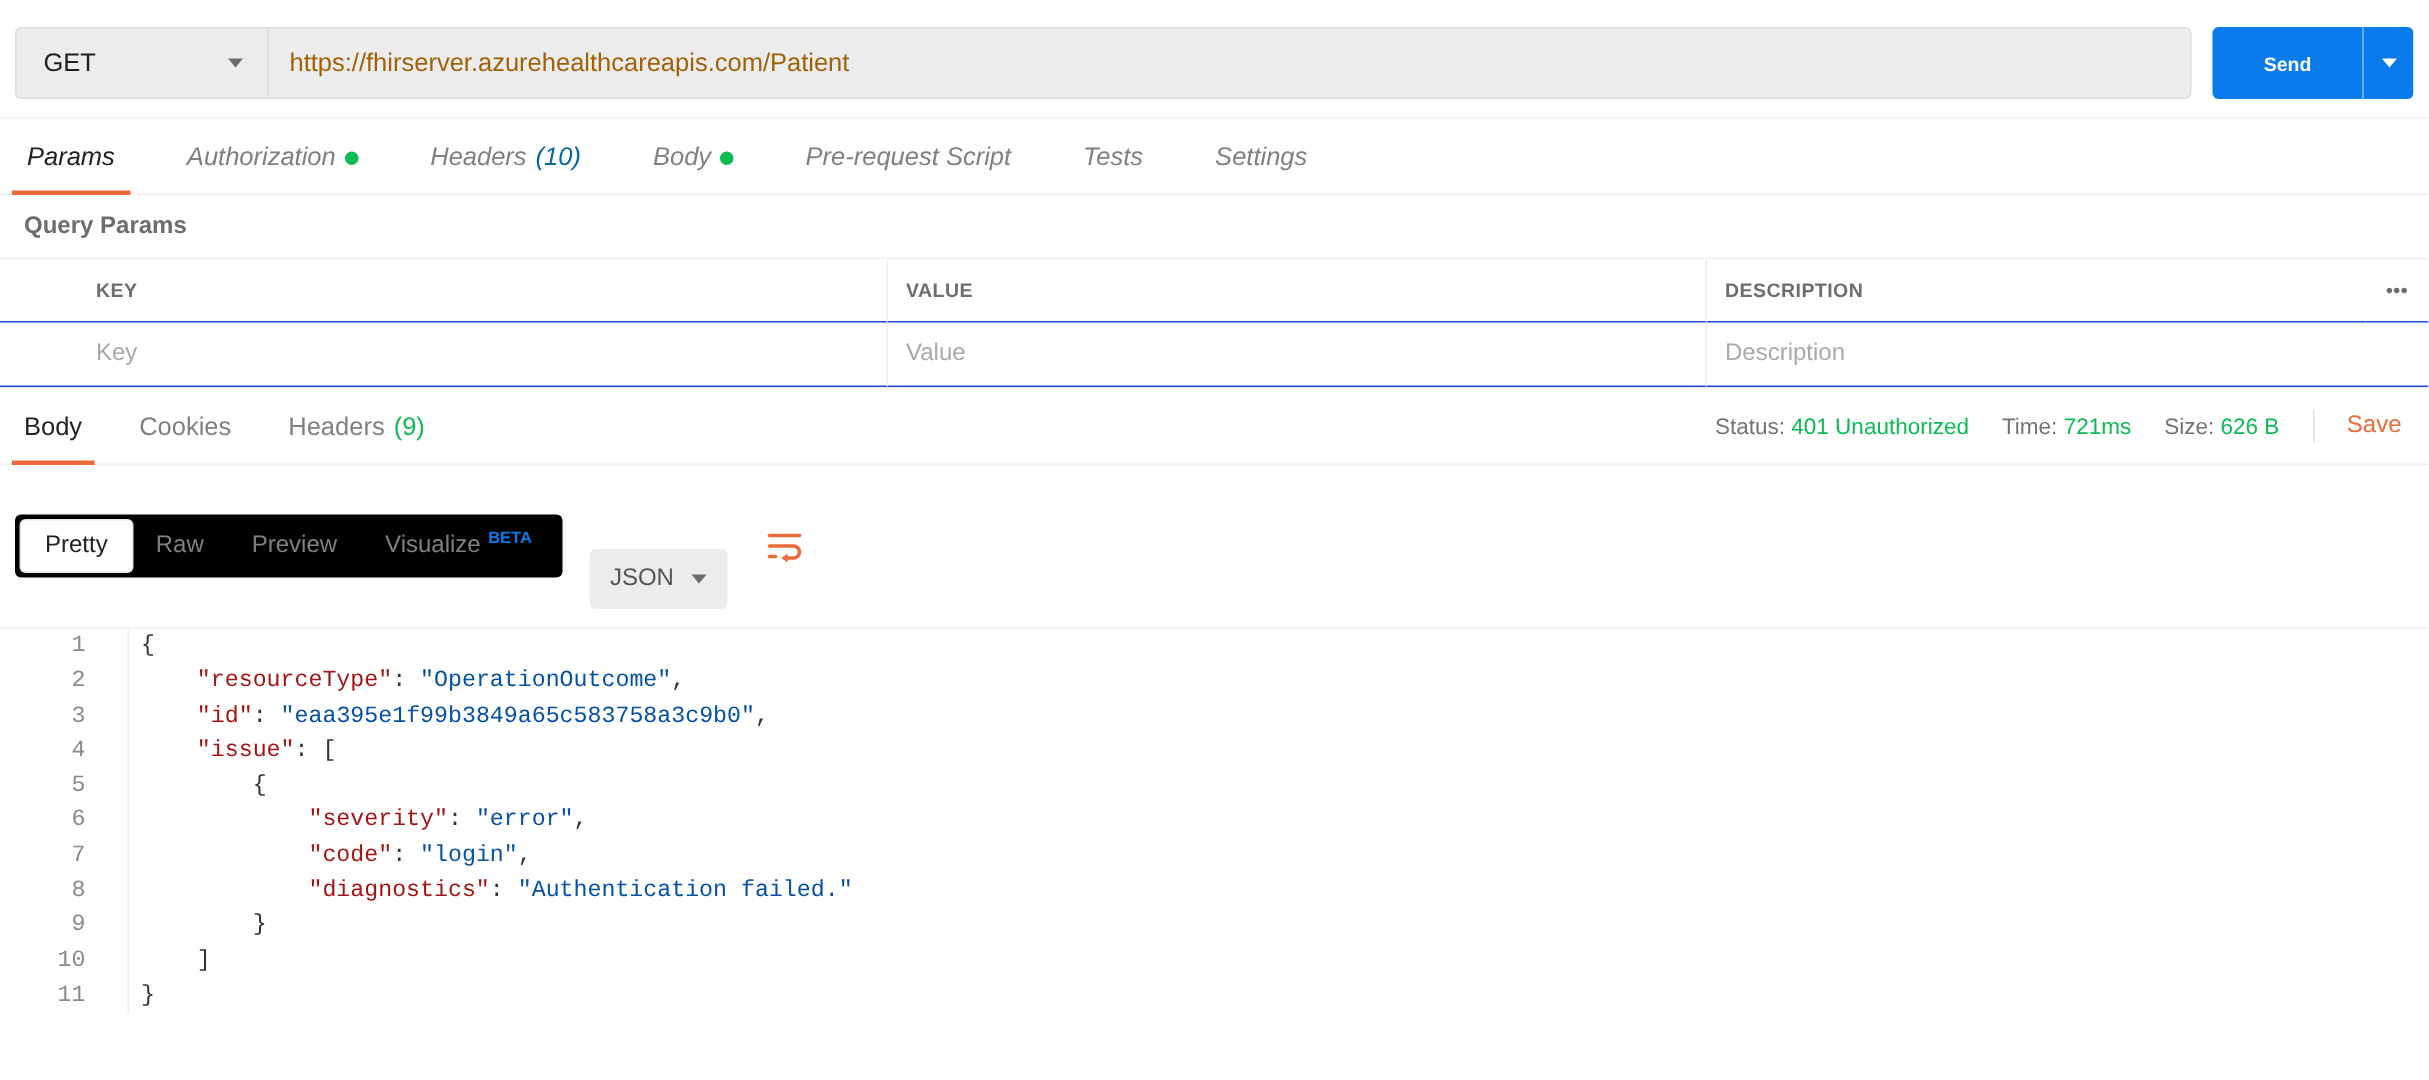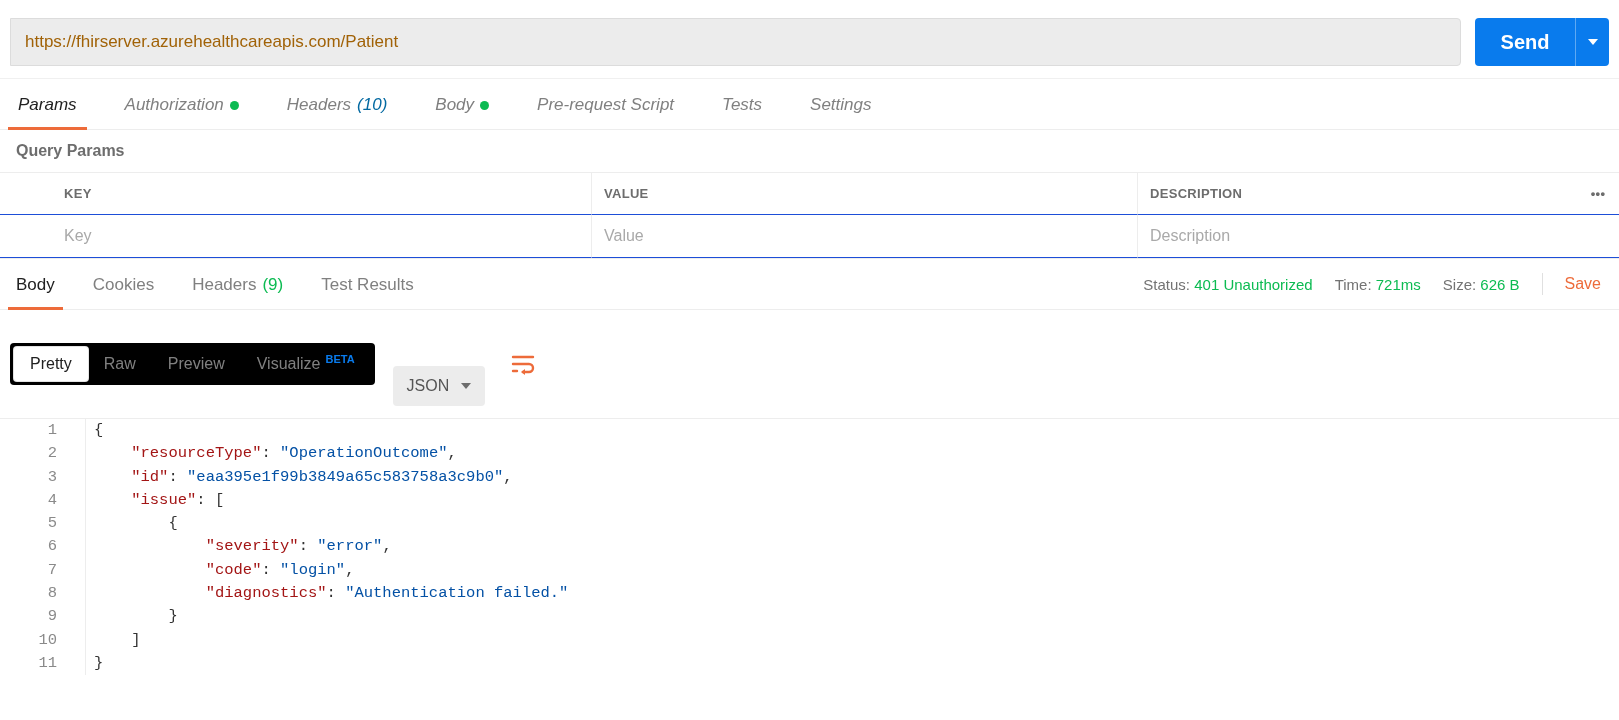--- a/index.html
+++ b/index.html
@@ -48,21 +48,21 @@
   .send-wrap {
     display: flex;
     margin-left: 14px;
     height: 48px;
   }
   .send-btn {
     background: #097BED;
     color: #fff;
     border: none;
     border-radius: 4px 0 0 4px;
-    font-size: 20px;
+    font-size: 13px;
     font-weight: 600;
     width: 100px;
     cursor: pointer;
   }
   .send-more {
     background: #097BED;
     border: none;
     border-left: 1px solid rgba(255,255,255,0.35);
     border-radius: 0 4px 4px 0;
     width: 34px;
@@ -245,20 +245,24 @@
     border-left: 5px solid transparent;
     border-right: 5px solid transparent;
     border-top: 6px solid #6d6d6d;
   }
   .tri-down.white { border-top-color: #fff; }
 </style>
 </head>
 <body>
 
 <div class="request-bar">
+  <div class="method-select">
+    <span>GET</span>
+    <span class="tri-down"></span>
+  </div>
   <input class="url-input" value="https://fhirserver.azurehealthcareapis.com/Patient" style="">
   <div class="send-wrap">
     <button class="send-btn">Send</button>
     <button class="send-more">
       <span class="tri-down white"></span>
     </button>
   </div>
 </div>
 
 <div class="tabs">
@@ -311,23 +315,20 @@
     <div class="tab active">
         <span>Body</span>
       </div>
     <div class="tab">
         <span>Cookies</span>
       </div>
     <div class="tab">
       <span>Headers</span>
       <span class="count-green">(9)</span>
     </div>
-    <div class="tab">
-        <span>Test Results</span>
-      </div>
   </div>
   <div class="resp-meta">
     <div><span class="meta-label">Status:</span> <span class="meta-value">401 Unauthorized</span></div>
     <div><span class="meta-label">Time:</span> <span class="meta-value">721ms</span></div>
     <div><span class="meta-label">Size:</span> <span class="meta-value">626 B</span></div>
     <div class="divider-v"></div>
     <div class="save-link">Save</div>
   </div>
 </div>
 

